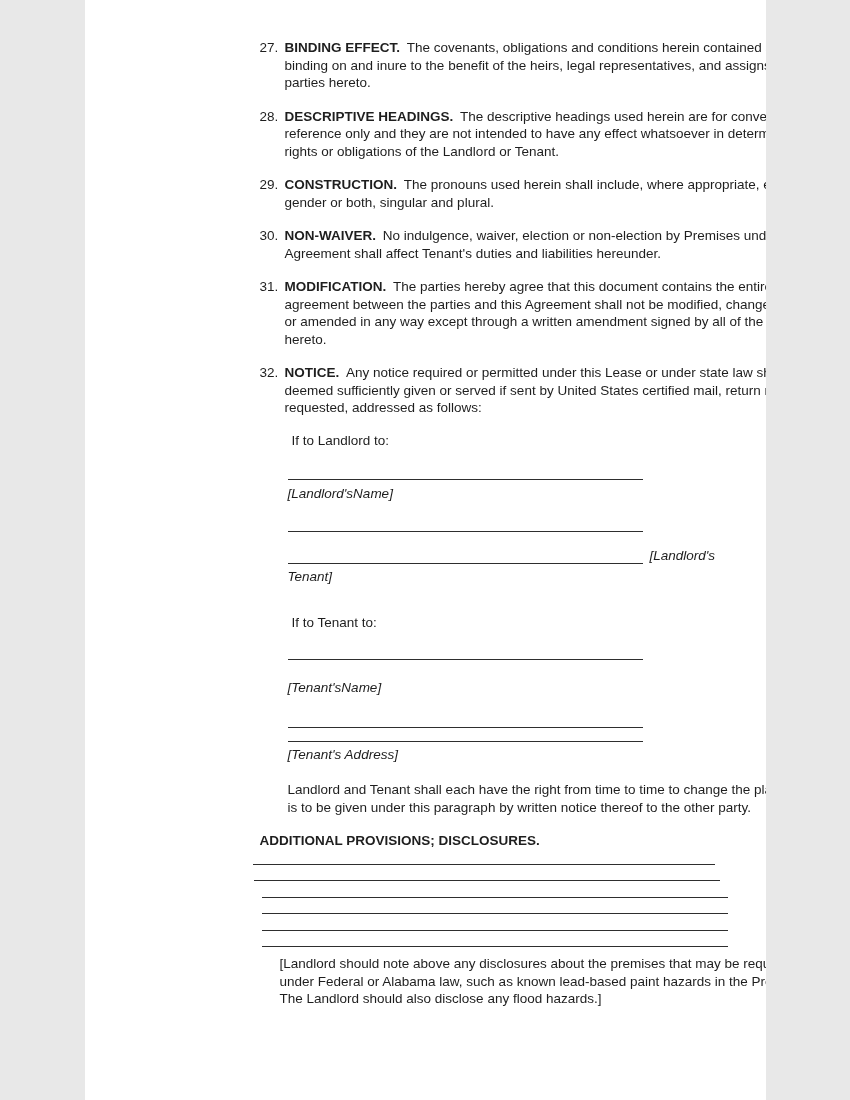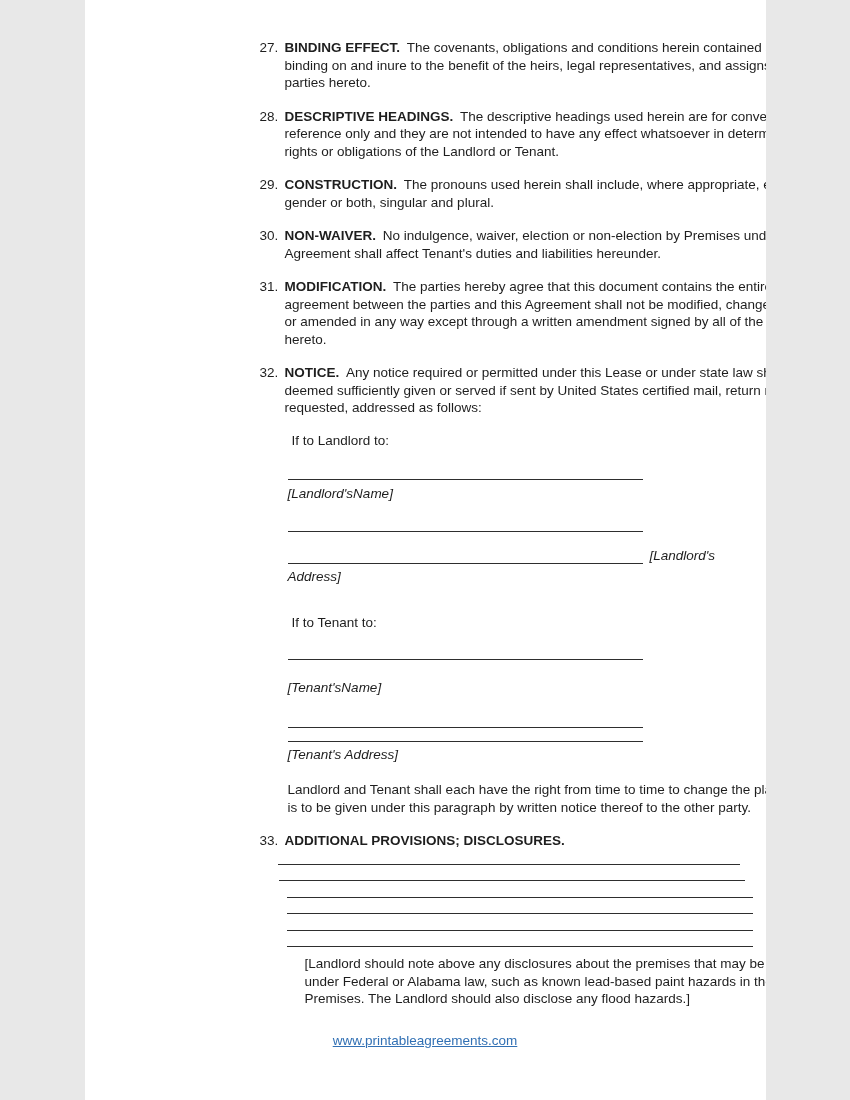--- a/index.html
+++ b/index.html
@@ -100,46 +100,42 @@
 
         <div class="addr-heading h-land">If to Landlord to:</div>
         <div class="uline mt30"></div>
         <div class="blank-label lbl-tight">[Landlord'sName]</div>
 
         <div class="uline mt28"></div>
         <div class="uline-row">
           <span class="uline-inline"></span>
           <span class="lbl-inline">[Landlord's</span>
         </div>
-        <div class="blank-label lbl-tight4">Address]</div>
+        <div class="blank-label lbl-tight4">Tenant]</div>
 
         <div class="addr-heading h-ten">If to Tenant to:</div>
         <div class="uline mt28"></div>
         <div class="blank-label lbl-tight7">[Tenant'sName]</div>
 
         <div class="uline mt30"></div>
         <div class="uline mt13"></div>
         <div class="blank-label lbl-tight4">[Tenant's Address]</div>
 
         <div class="para-change">Landlord and Tenant shall each have the right from time to time to change the place notice is to be given under this paragraph by written notice thereof to the other party.</div>
       </div>
     </div>
 
     <div class="section">
-      <span class="num">33.</span>
       <div class="body">
         <span class="title">ADDITIONAL PROVISIONS; DISCLOSURES.</span>
         <div class="l33 l33-a"></div>
         <div class="l33 l33-b"></div>
         <div class="l33 l33-c"></div>
         <div class="l33 l33-c"></div>
         <div class="l33 l33-c"></div>
         <div class="l33 l33-c"></div>
         <div class="note">[Landlord should note above any disclosures about the premises that may be required under Federal or Alabama law, such as known lead-based paint hazards in the Premises. The Landlord should also disclose any flood hazards.]</div>
       </div>
     </div>
 
   </div>
 
-  <div class="footer">
-    <a href="#">www.printableagreements.com</a>
-  </div>
 </div>
 
 </body></html>

